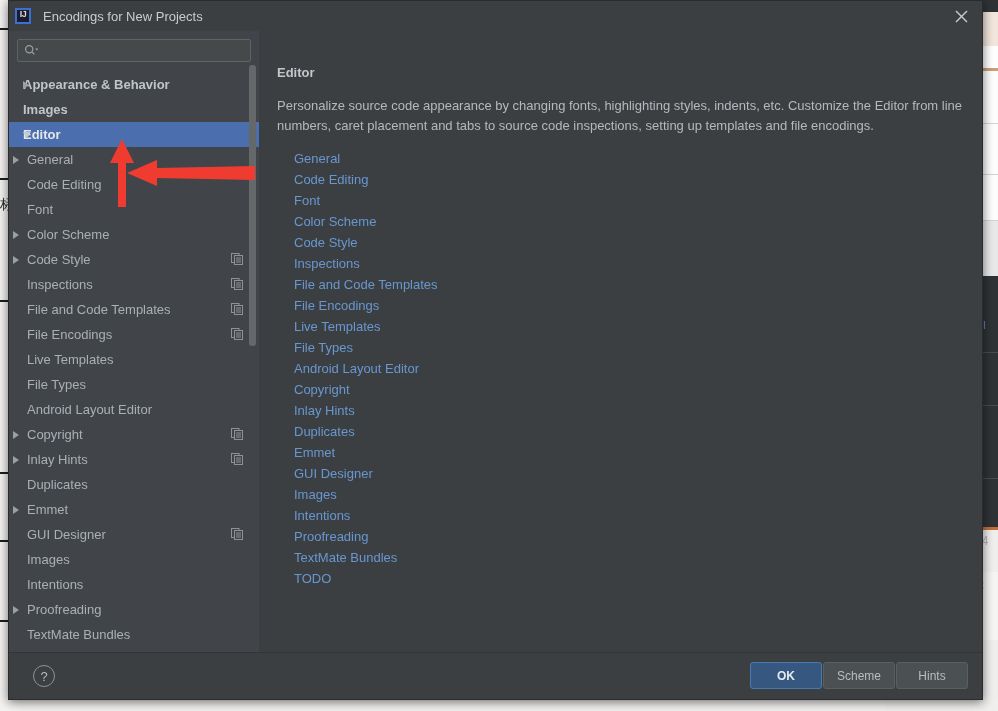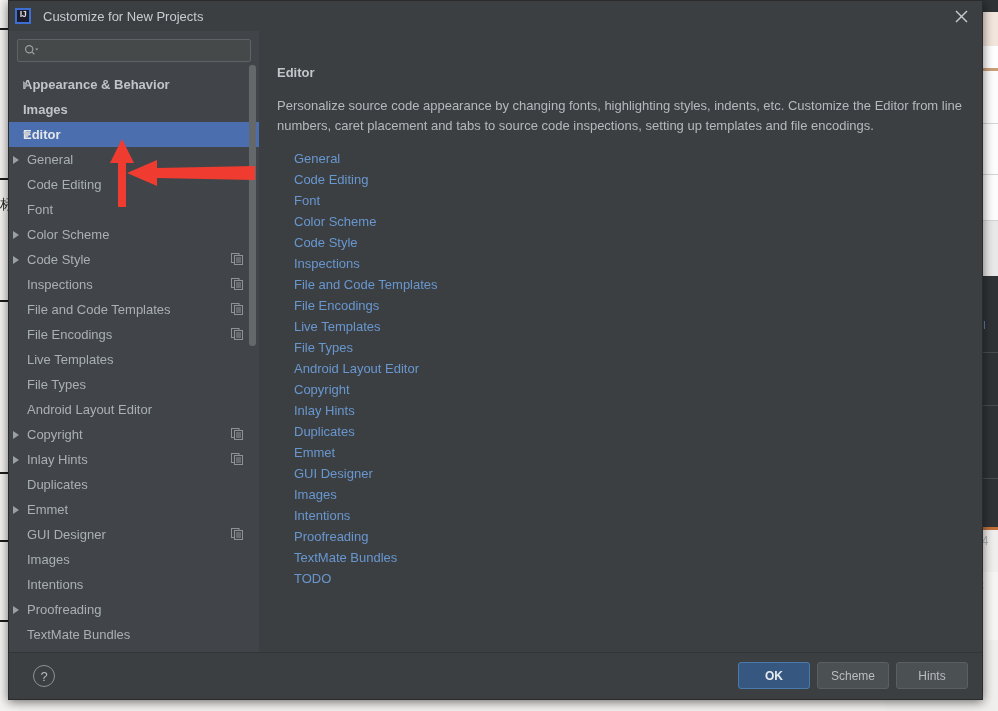--- a/index.html
+++ b/index.html
@@ -155,21 +155,21 @@
     position: relative;
   }
   #help-btn {
     width: 22px; height: 22px; border-radius: 50%;
     border: 1px solid #8d9295; color: #b6babd;
     display: flex; align-items: center; justify-content: center;
     font-size: 13px; margin-left: 14px; cursor: pointer;
   }
   #btn-group {
     position: absolute; right: 14px; top: 9px;
-    display: flex; gap: 7px;
+    display: flex; gap: 1px;
   }
   .dlg-btn {
     width: 72px; height: 27px; font-size: 12px;
     border-radius: 3px; border: 1px solid #5a5f62;
     background: #4b5052; color: #b9bdc0;
     display: flex; align-items: center; justify-content: center;
     cursor: pointer; font-family: "Liberation Sans", sans-serif;
   }
   .dlg-btn.primary {
     background: #365880; border-color: #4a7aab; color: #e6eaee; font-weight: bold;
@@ -232,21 +232,21 @@
   </div>
 
   <div class="bg-bottom-strip">
     <div class="t">t</div>
   </div>
 
   <div id="dialog">
 
     <div id="titlebar">
       <div id="app-icon"></div>
-      <div id="title-text">Customize for New Projects</div>
+      <div id="title-text">Encodings for New Projects</div>
       <div id="close-btn">
         <svg width="15" height="15" viewBox="0 0 15 15" fill="none" stroke-width="1.4">
           <line x1="2" y1="2" x2="13" y2="13"></line>
           <line x1="13" y1="2" x2="2" y2="13"></line>
         </svg>
       </div>
     </div>
 
     <div id="dlg-body">
 

